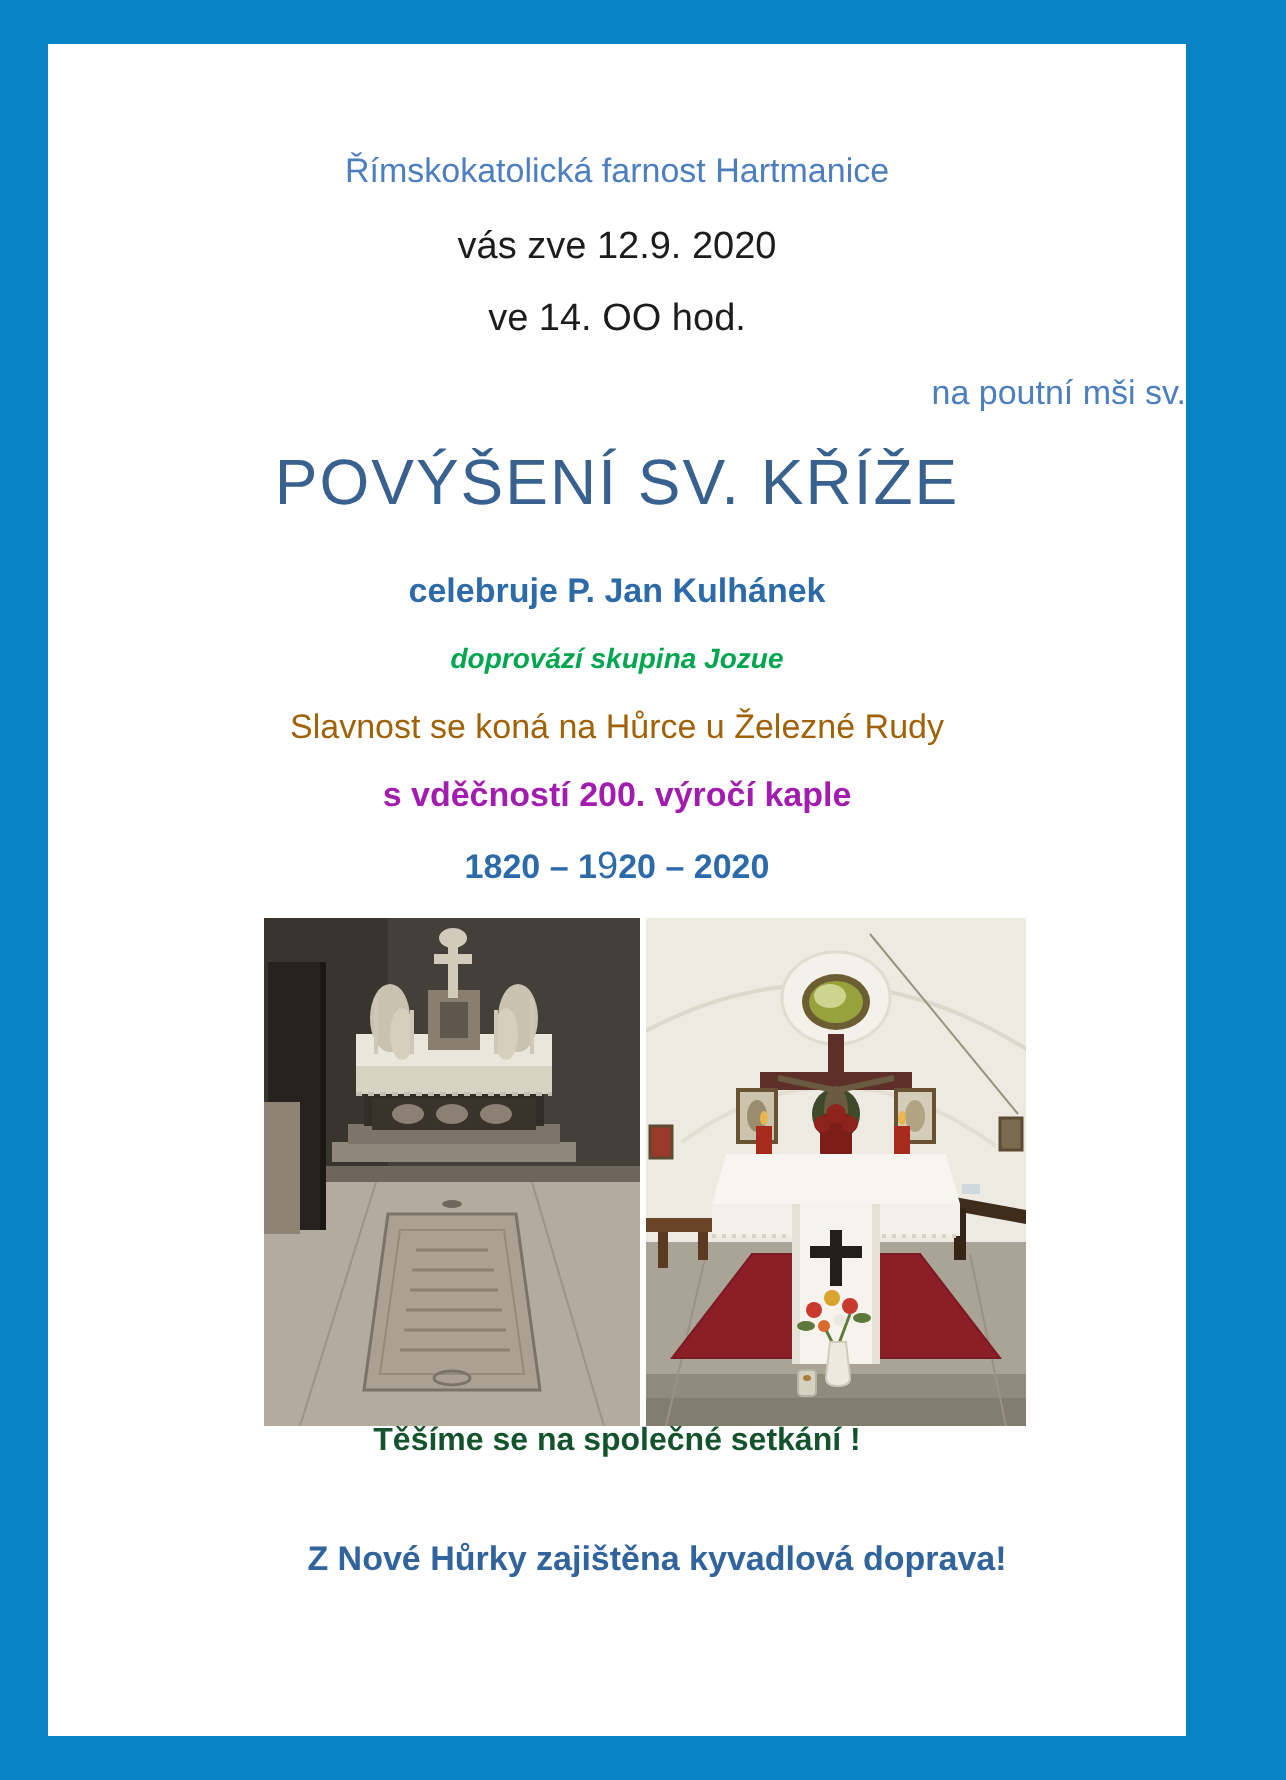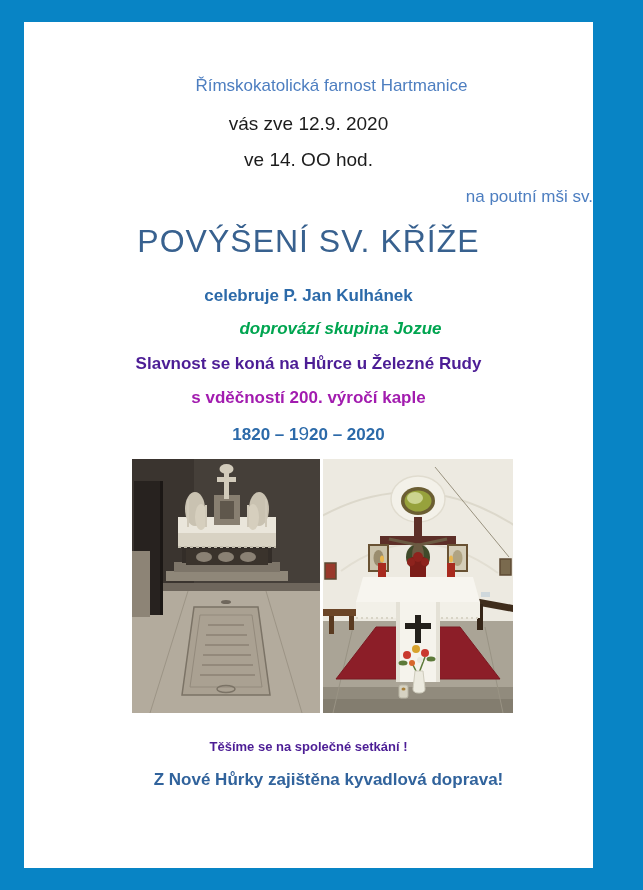--- a/index.html
+++ b/index.html
@@ -5,32 +5,32 @@
   html,body{margin:0;padding:0;background:#0884c5;}
   .canvas{
     position:relative;width:643px;height:890px;background:#0884c5;
     font-family:"Liberation Sans",sans-serif;overflow:hidden;
   }
   .sheet{
     position:absolute;left:24px;top:22px;width:569px;height:846px;
     background:#ffffff;
   }
   .line{position:absolute;left:0;width:100%;text-align:center;white-space:nowrap;}
-  .parish   {top:54px;font-size:17px;line-height:20px;color:#4d7ec0;padding-left:23px;}
+  .parish   {top:54px;font-size:17px;line-height:20px;color:#4d7ec0;}
   .invite   {top:91px;font-size:19px;line-height:22px;color:#1c1c1c;}
   .time     {top:127px;font-size:19px;line-height:22px;color:#1c1c1c;}
   .occasion {top:165px;font-size:17px;line-height:20px;color:#4d7ec0;text-align:right;}
   .title    {top:198px;font-size:32px;line-height:42px;color:#38618f;letter-spacing:1px;}
   .celebrant{top:264px;font-size:17px;line-height:20px;color:#2c6aa9;font-weight:700;}
-  .music    {top:297px;font-size:17px;line-height:20px;color:#00a550;font-weight:700;font-style:italic;padding-left:32px;}
-  .location {top:332px;font-size:17px;line-height:20px;color:#4c1d95;font-weight:700;}
+  .music    {top:297px;font-size:14px;line-height:20px;color:#00a550;font-weight:700;font-style:italic;}
+  .location {top:332px;font-size:17px;line-height:20px;color:#a16207;font-weight:400;}
   .gratitude{top:366px;font-size:17px;line-height:20px;color:#a21caf;font-weight:700;}
   .years    {top:402px;font-size:17px;line-height:20px;color:#2c6aa9;font-weight:700;}
   .years .regular-nine{font-weight:400;font-size:19px;}
-  .closing1 {top:715px;font-size:13px;line-height:20px;color:#4c1d95;font-weight:700;}
+  .closing1 {top:689px;font-size:16px;line-height:20px;color:#14532d;font-weight:700;}
   .closing2 {top:748px;font-size:17px;line-height:20px;color:#31639c;font-weight:700;padding-left:20px;}
   .photos{
     position:absolute;left:108px;top:437px;width:381px;height:254px;
     display:flex;gap:3px;
   }
   .photo{display:block;}
 </style>
 </head>
 <body>
 

